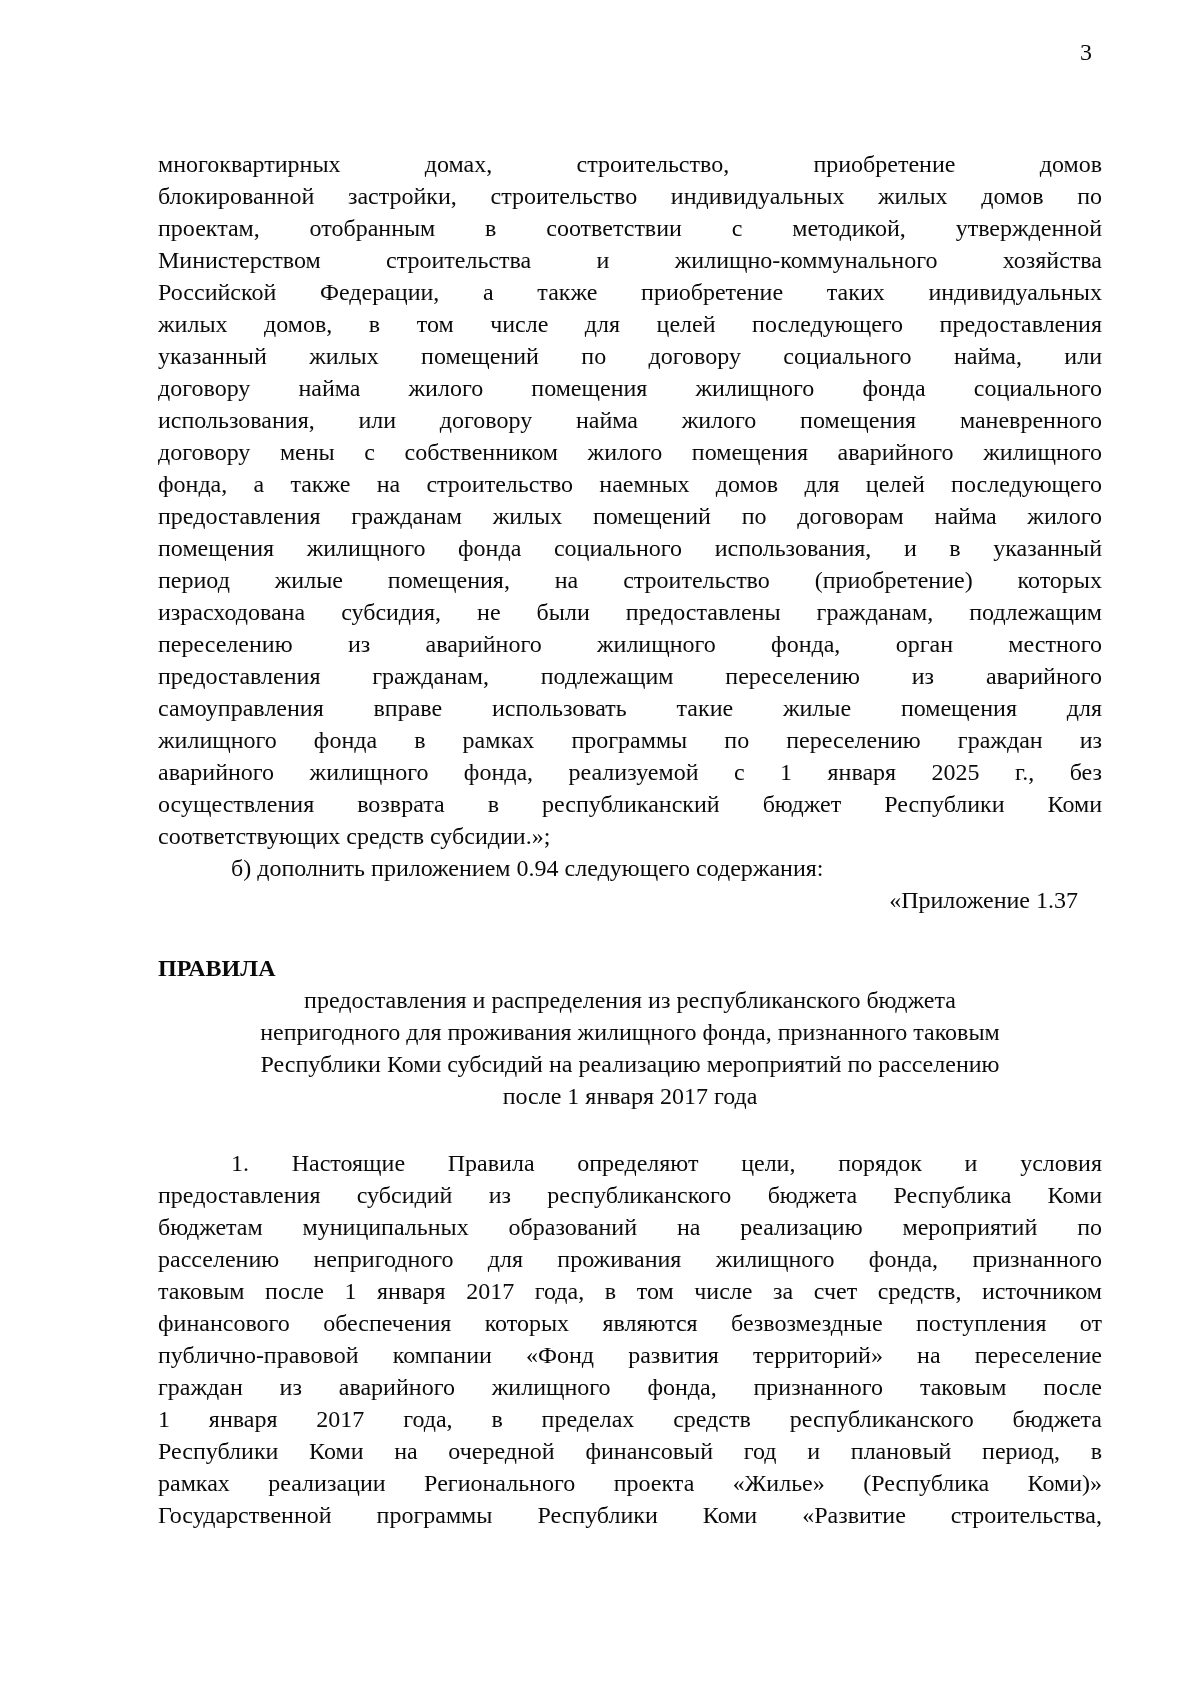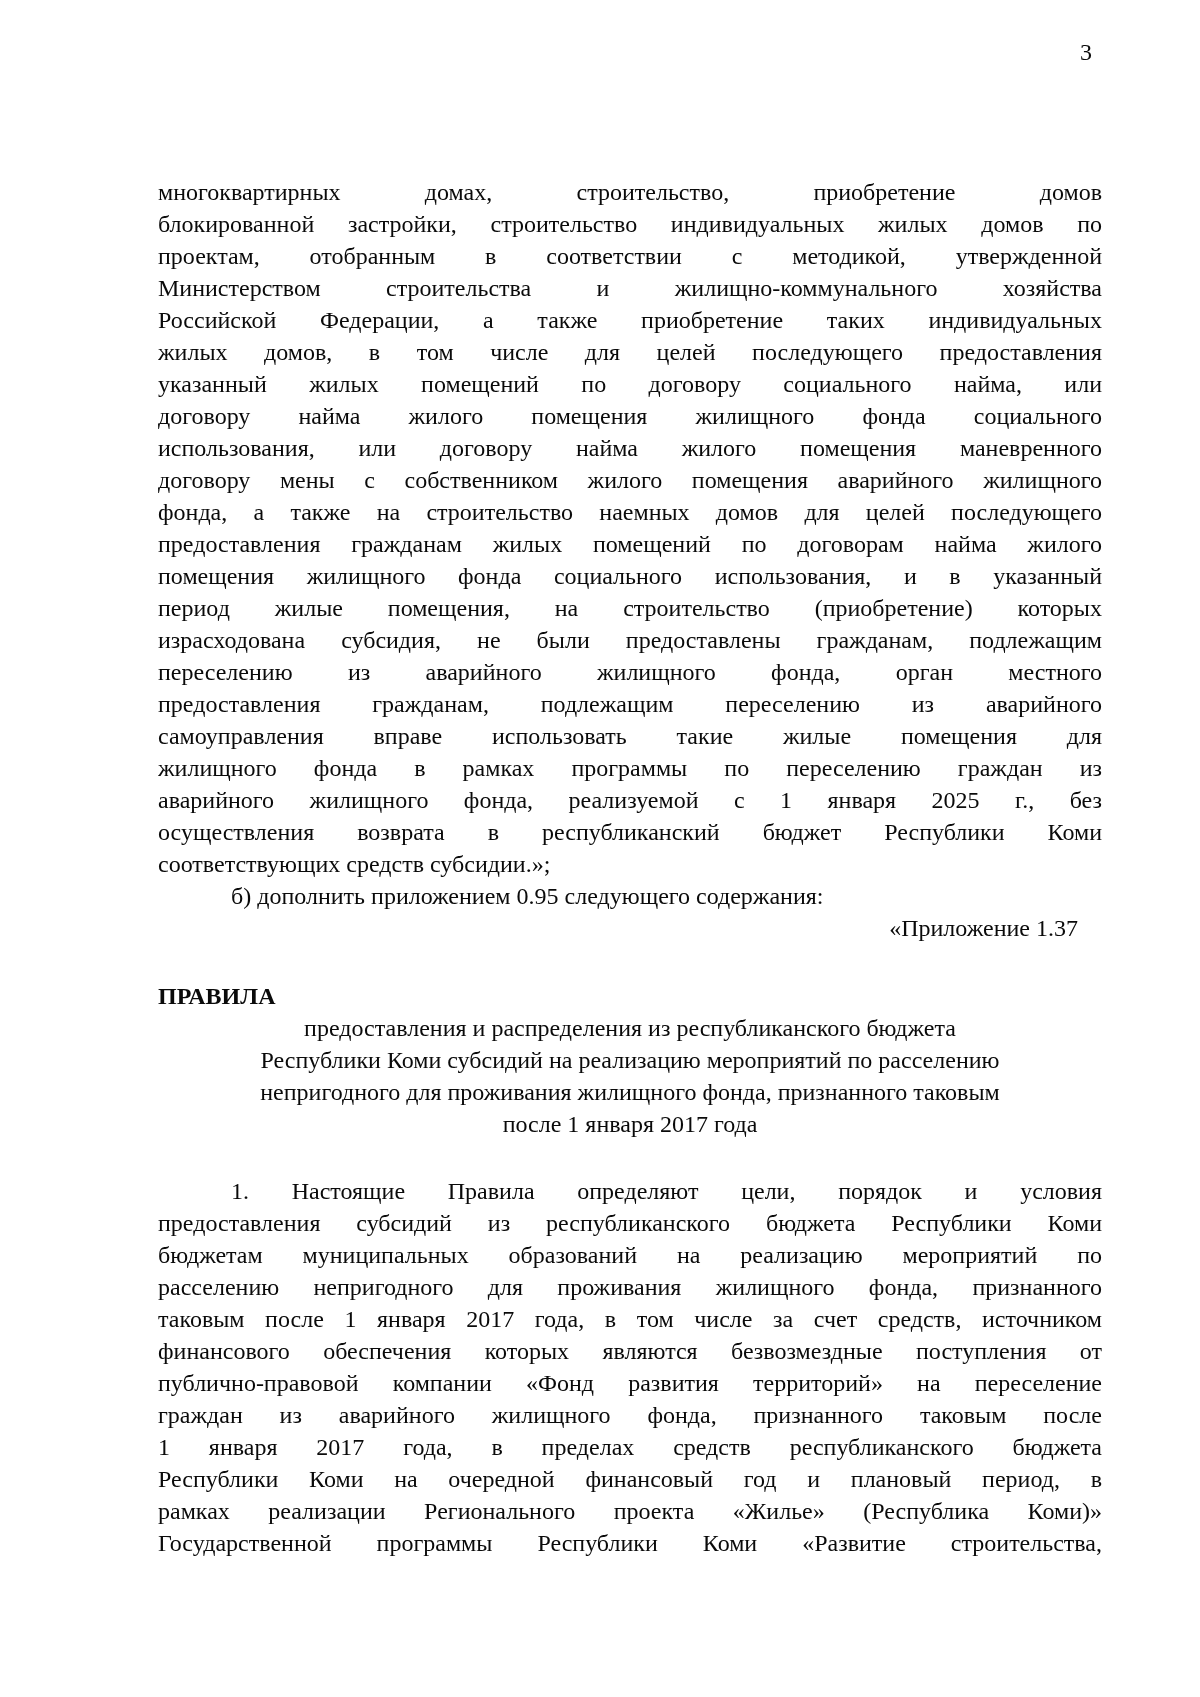--- a/index.html
+++ b/index.html
@@ -19,21 +19,21 @@
     overflow: hidden;
     box-sizing: border-box;
     padding-top: 36px;
   }
   .pagenum {
     height: 32px;
     text-align: right;
     padding-right: 108px;
   }
   .content {
-    margin-top: 108px;
+    margin-top: 80px;
     margin-left: 158px;
     width: 944px;
   }
   .line { height: 32px; white-space: nowrap; }
   .jline {
     white-space: normal;
     text-align: justify;
     text-align-last: justify;
     height: 32px;
     overflow: hidden;
@@ -76,37 +76,37 @@
         <div class="line jline">израсходована субсидия, не были предоставлены гражданам, подлежащим</div>
         <div class="line jline">переселению из аварийного жилищного фонда, орган местного</div>
         <div class="line jline">предоставления гражданам, подлежащим переселению из аварийного</div>
         <div class="line jline">самоуправления вправе использовать такие жилые помещения для</div>
         <div class="line jline">жилищного фонда в рамках программы по переселению граждан из</div>
         <div class="line jline">аварийного жилищного фонда, реализуемой с 1 января 2025 г., без</div>
         <div class="line jline">осуществления возврата в республиканский бюджет Республики Коми</div>
         <div class="line lline">соответствующих средств субсидии.»;</div>
       </div>
 
-    <div class="line indent">б) дополнить приложением 0.95 следующего содержания:</div>
+    <div class="line indent">б) дополнить приложением 0.94 следующего содержания:</div>
 
     <div class="line right-align">«Приложение 1.37</div>
 
     <div class="heading-block">
       <div class="rules-title">ПРАВИЛА</div>
       <div>
           <div class="line center">предоставления и распределения из республиканского бюджета</div>
+          <div class="line center">непригодного для проживания жилищного фонда, признанного таковым</div>
           <div class="line center">Республики Коми субсидий на реализацию мероприятий по расселению</div>
-          <div class="line center">непригодного для проживания жилищного фонда, признанного таковым</div>
           <div class="line center">после 1 января 2017 года</div>
         </div>
     </div>
 
     <div class="para-1">
         <div class="line jline indent">1. Настоящие Правила определяют цели, порядок и условия</div>
-        <div class="line jline">предоставления субсидий из республиканского бюджета Республики Коми</div>
+        <div class="line jline">предоставления субсидий из республиканского бюджета Республика Коми</div>
         <div class="line jline">бюджетам муниципальных образований на реализацию мероприятий по</div>
         <div class="line jline">расселению непригодного для проживания жилищного фонда, признанного</div>
         <div class="line jline">таковым после 1 января 2017 года, в том числе за счет средств, источником</div>
         <div class="line jline">финансового обеспечения которых являются безвозмездные поступления от</div>
         <div class="line jline">публично-правовой компании «Фонд развития территорий» на переселение</div>
         <div class="line jline">граждан из аварийного жилищного фонда, признанного таковым после</div>
         <div class="line jline">1 января 2017 года, в пределах средств республиканского бюджета</div>
         <div class="line jline">Республики Коми на очередной финансовый год и плановый период, в</div>
         <div class="line jline">рамках реализации Регионального проекта «Жилье» (Республика Коми)»</div>
         <div class="line jline">Государственной программы Республики Коми «Развитие строительства,</div>

